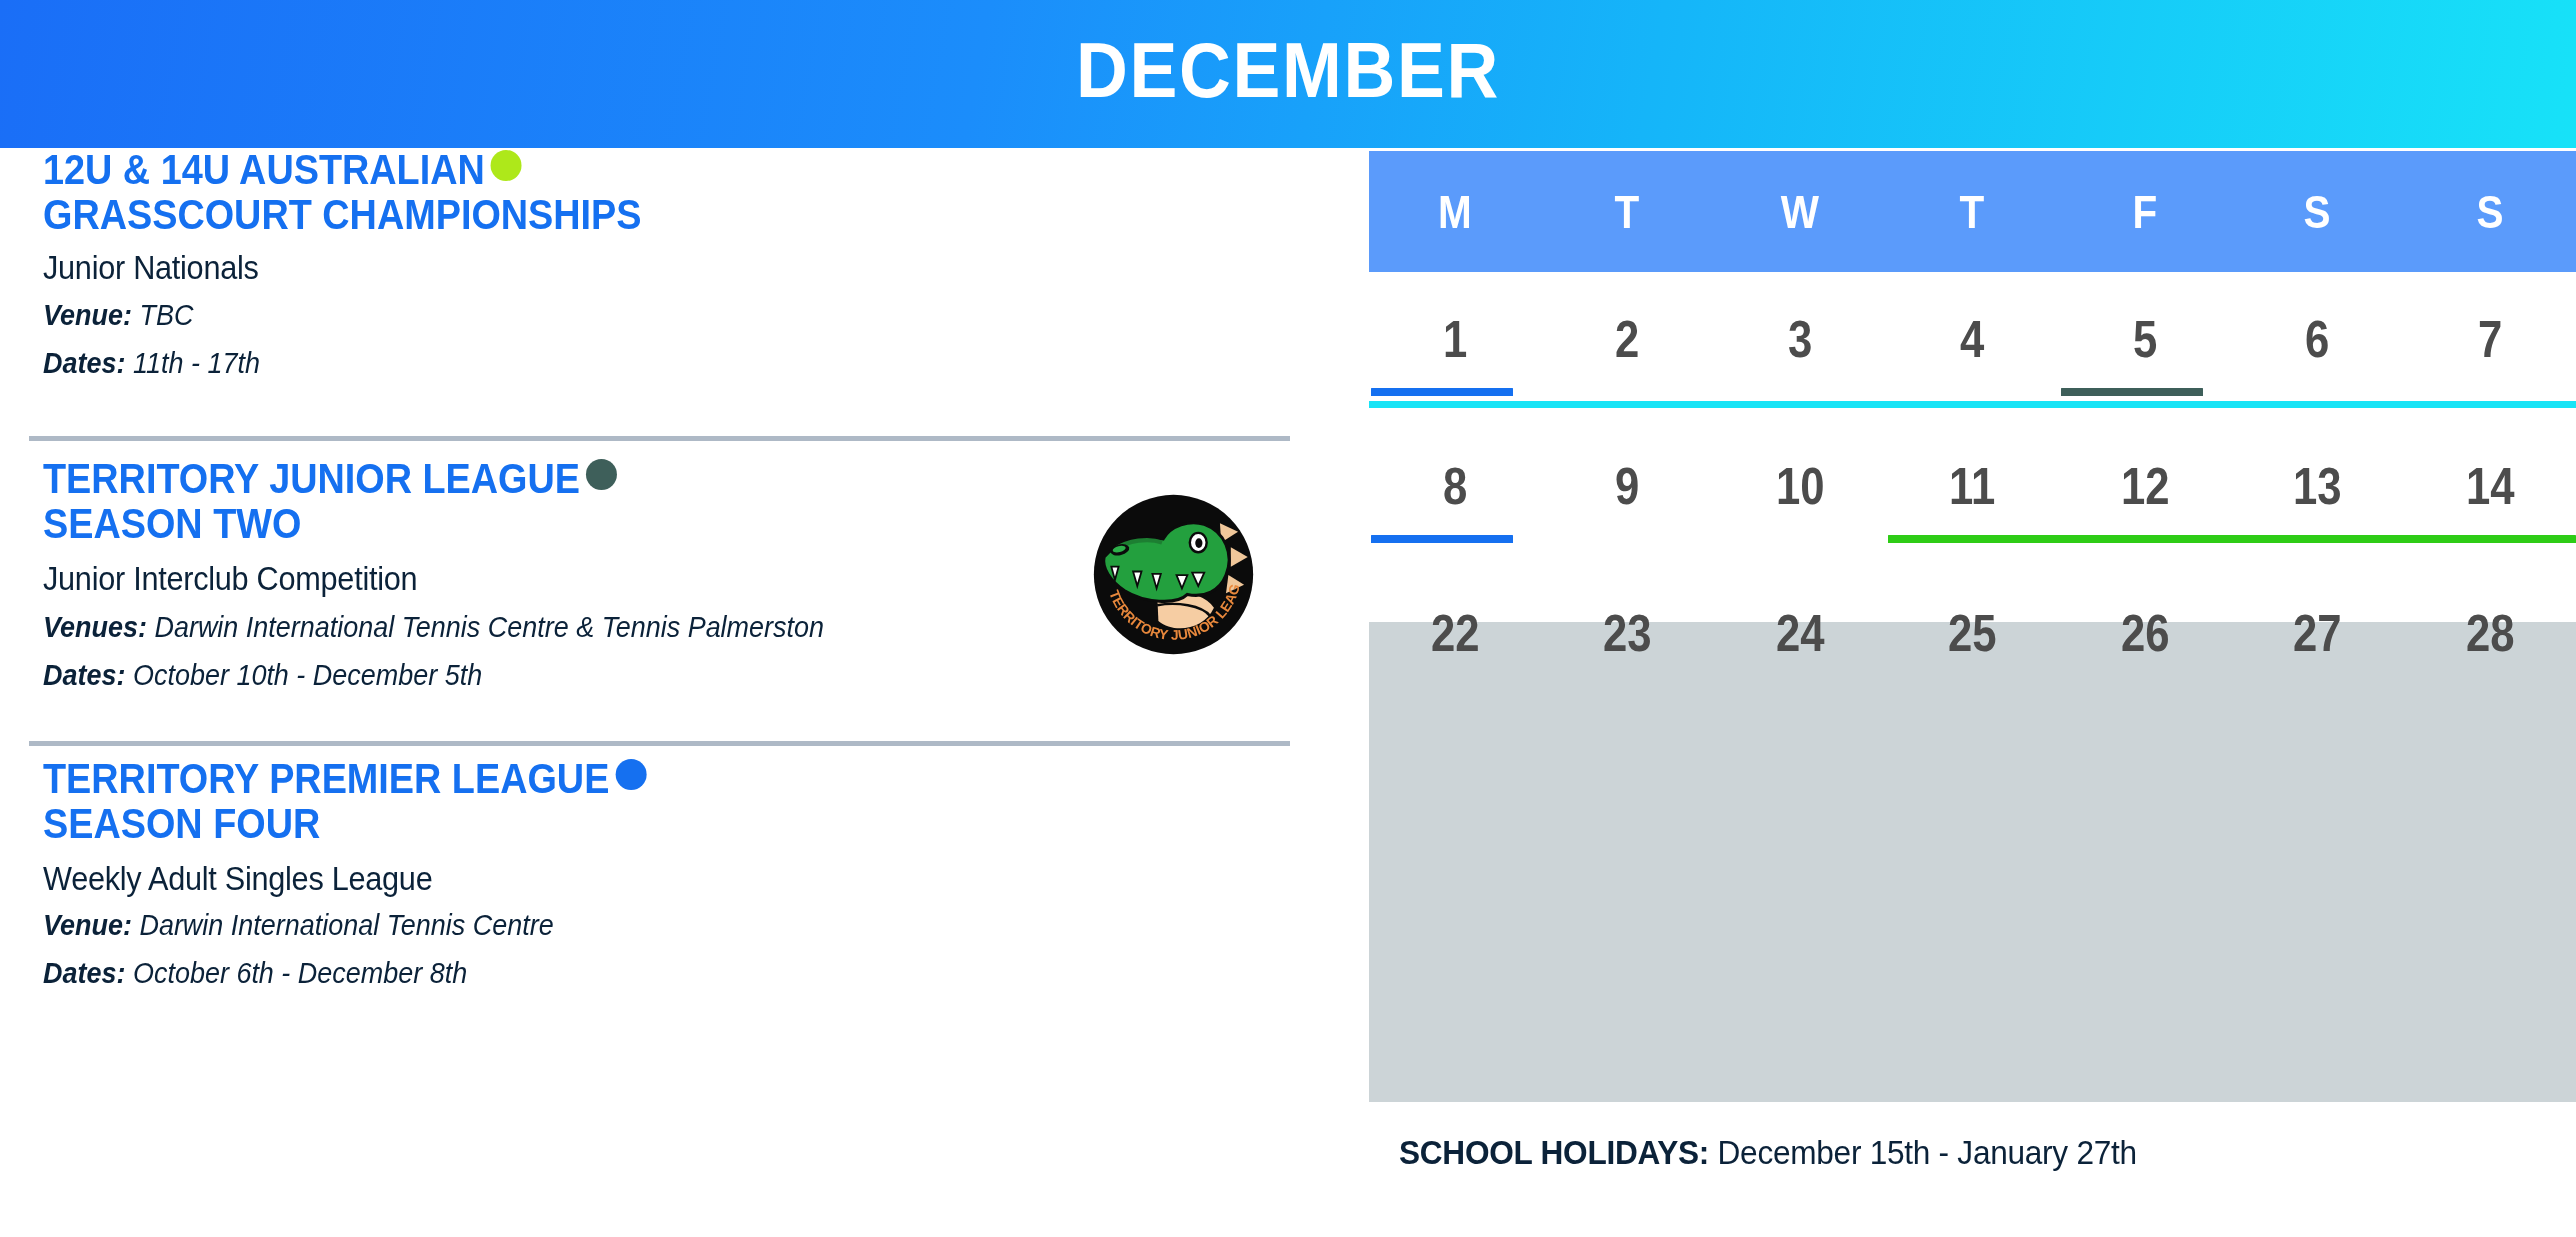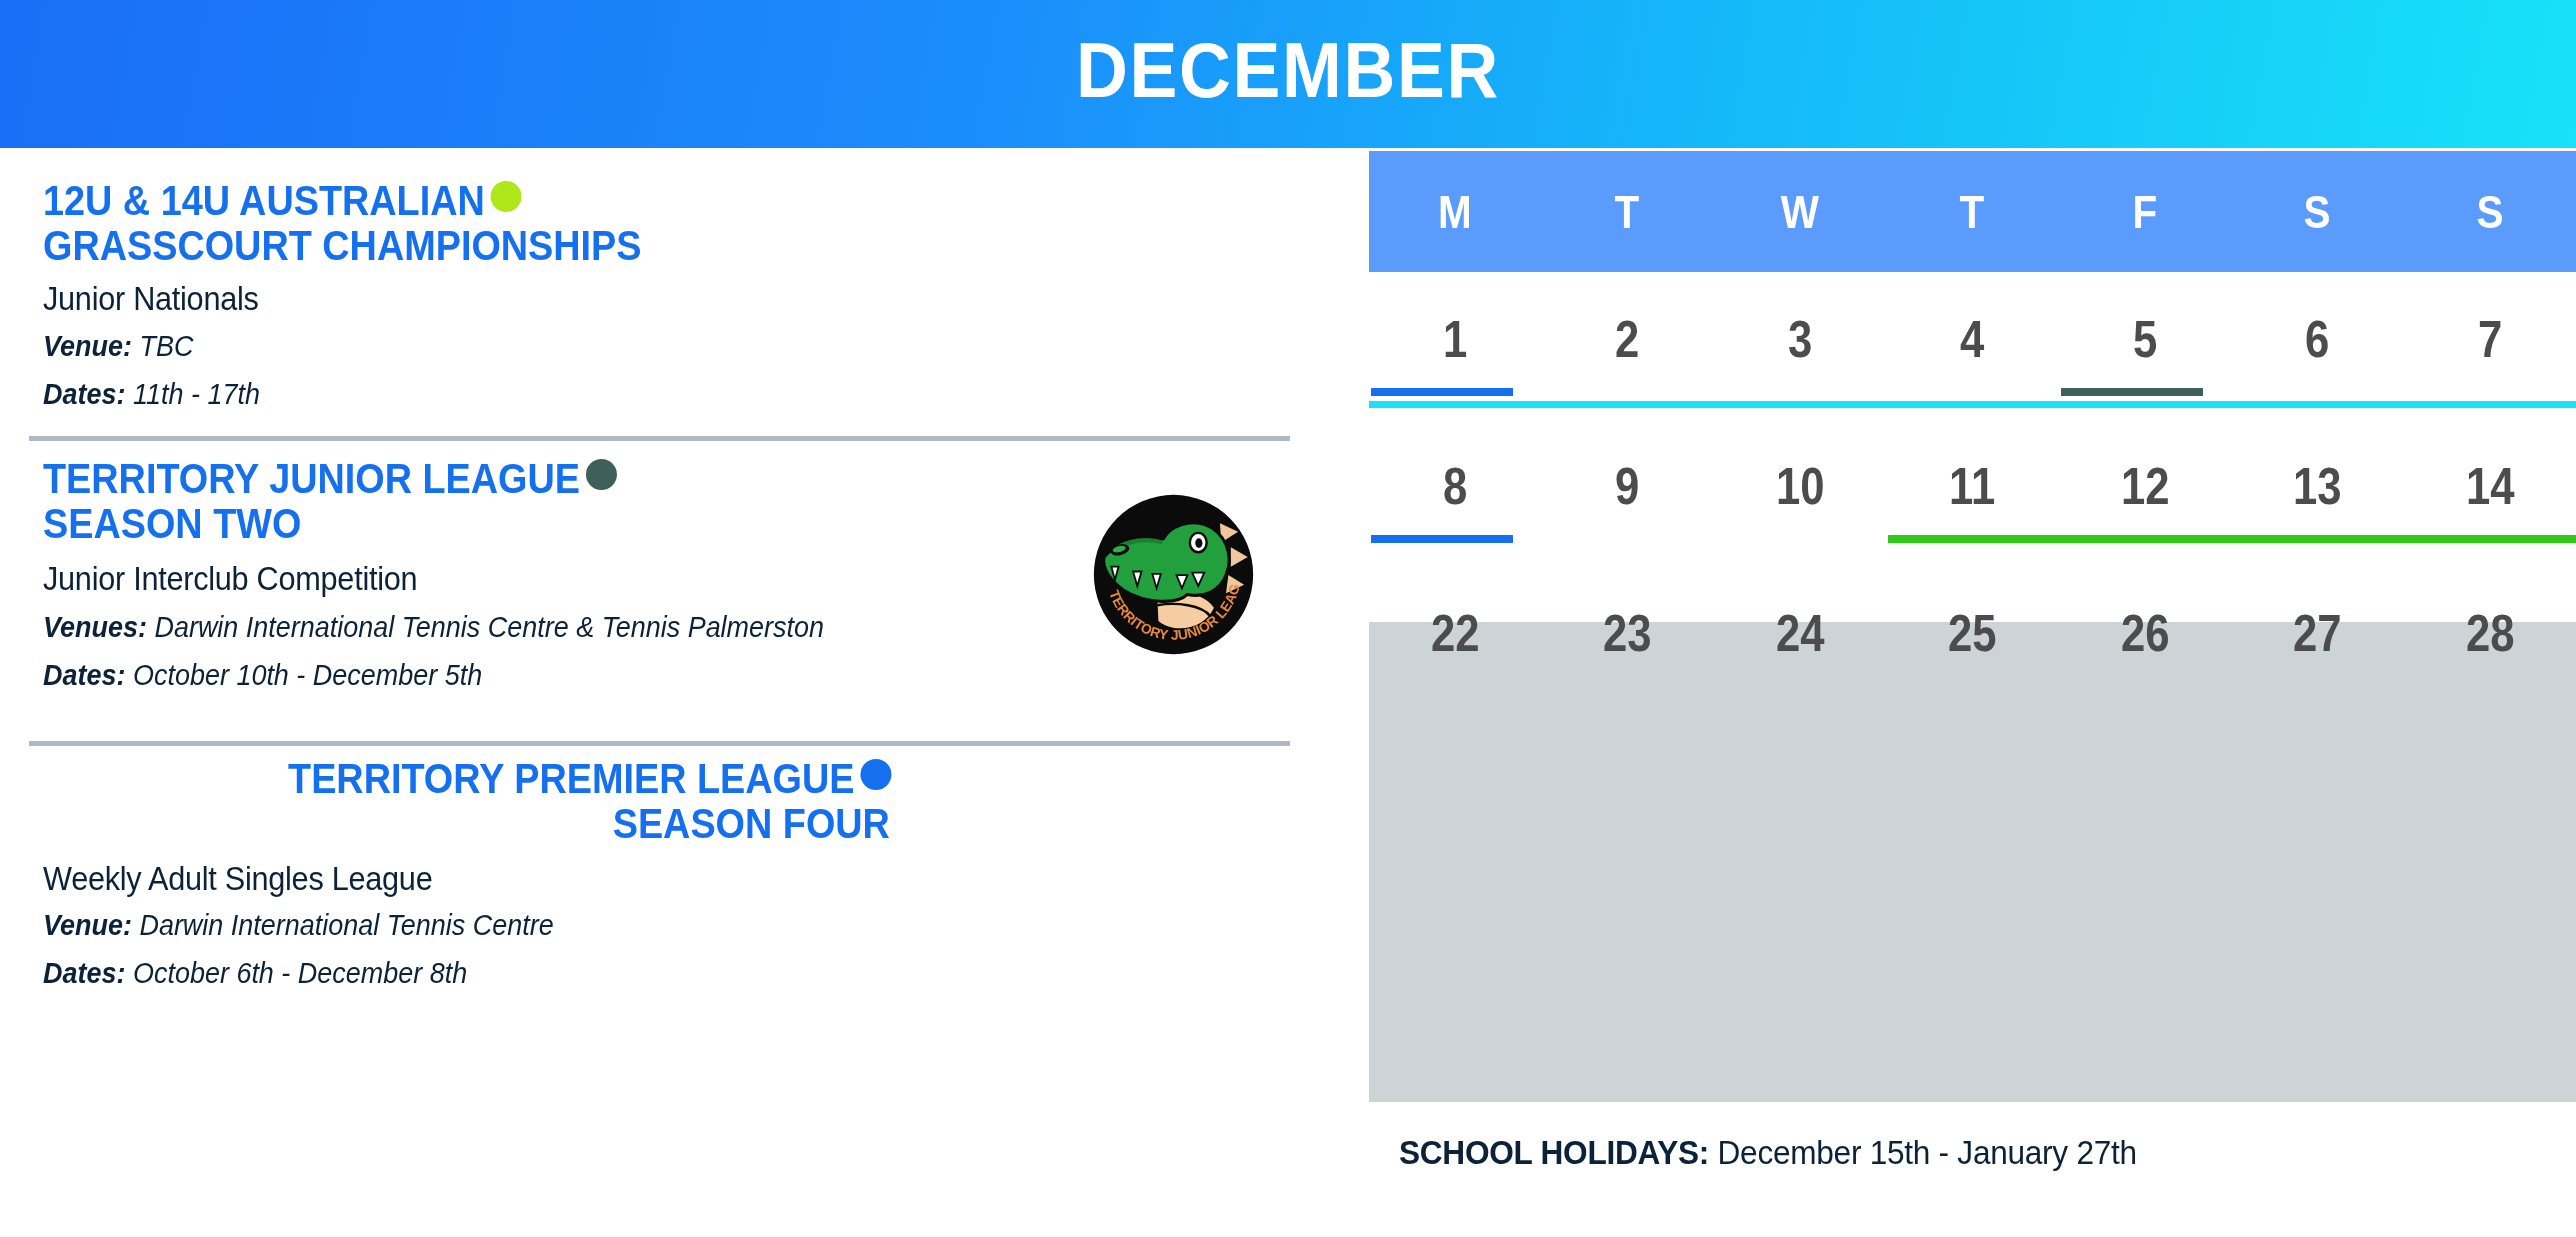--- a/index.html
+++ b/index.html
@@ -52,23 +52,23 @@
     position: absolute;
     left: 0; top: 148px;
     width: 1358px;
     height: 1089px;
   }
   .event-block {
     position: absolute;
     left: 0;
     width: 1358px;
   }
-  .event-block.e0 { top: 31px;  height: 269px; }
+  .event-block.e0 { top: 0;  height: 269px; }
   .event-block.e1 { top: 309px; height: 284px; }
-  .event-block.e2 { top: 609px;height: 284px; text-align: right; }
+  .event-block.e2 { top: 609px;height: 284px; }
 
   .event-title {
     position: absolute;
     left: 43px;
     top: 0;
     width: 941px;
     color: #1570f0;
     font-weight: bold;
     font-size: 42px;
     line-height: 1.07;

